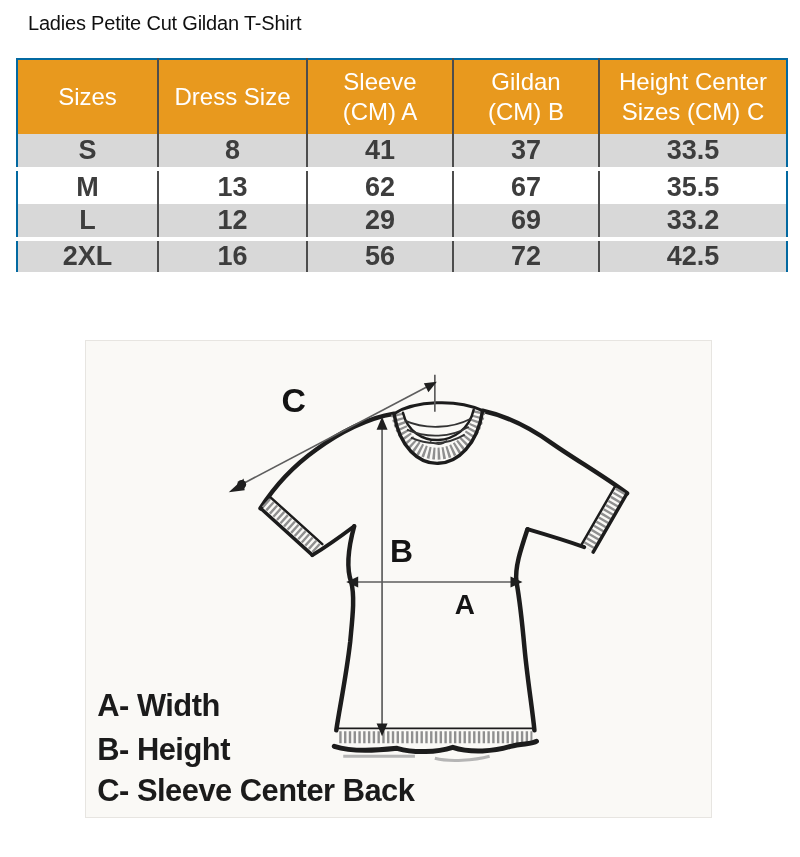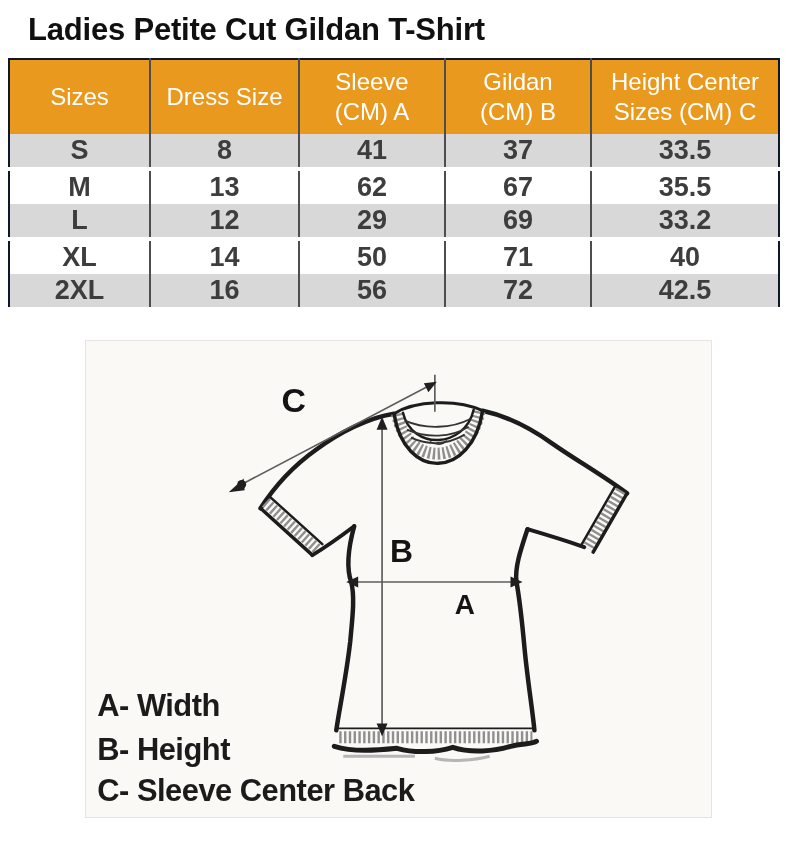--- a/index.html
+++ b/index.html
@@ -3,27 +3,27 @@
 <meta charset="utf-8">
 <style>
   html,body{margin:0;padding:0;}
   body{
     width:800px;height:857px;background:#ffffff;position:relative;
     font-family:"Liberation Sans","DejaVu Sans",sans-serif;
     -webkit-font-smoothing:antialiased;
   }
   .page-title{
     position:absolute;left:28px;top:12px;
-    font-size:31px;font-weight:700;color:#101010;letter-spacing:-0.2px;
+    font-size:20px;font-weight:400;color:#101010;letter-spacing:-0.2px;
     white-space:nowrap;
   }
   .size-table{
-    position:absolute;left:8px;top:58px;width:770px;
+    position:absolute;left:16px;top:58px;width:770px;
     border-collapse:collapse;table-layout:fixed;
-    border:2px solid #0f172a;
+    border:2px solid #0369a1;
   }
   .size-table th,.size-table td{
     border-left:2px solid #4d4d4d;padding:0;text-align:center;vertical-align:middle;
   }
   .size-table th:first-child,.size-table td:first-child{border-left:none;}
   .size-table thead th{
     background:#E8991E;color:#ffffff;font-weight:400;font-size:24px;
     height:74px;line-height:30px;
   }
   .size-table thead .hl{display:block;}
@@ -98,27 +98,20 @@
         <td>67</td>
         <td>35.5</td>
       </tr>
       <tr class="gray">
         <td>L</td>
         <td>12</td>
         <td>29</td>
         <td>69</td>
         <td>33.2</td>
       </tr>
-      <tr class="white">
-        <td>XL</td>
-        <td>14</td>
-        <td>50</td>
-        <td>71</td>
-        <td>40</td>
-      </tr>
       <tr class="gray">
         <td>2XL</td>
         <td>16</td>
         <td>56</td>
         <td>72</td>
         <td>42.5</td>
       </tr>
     </tbody>
 </table>
 

